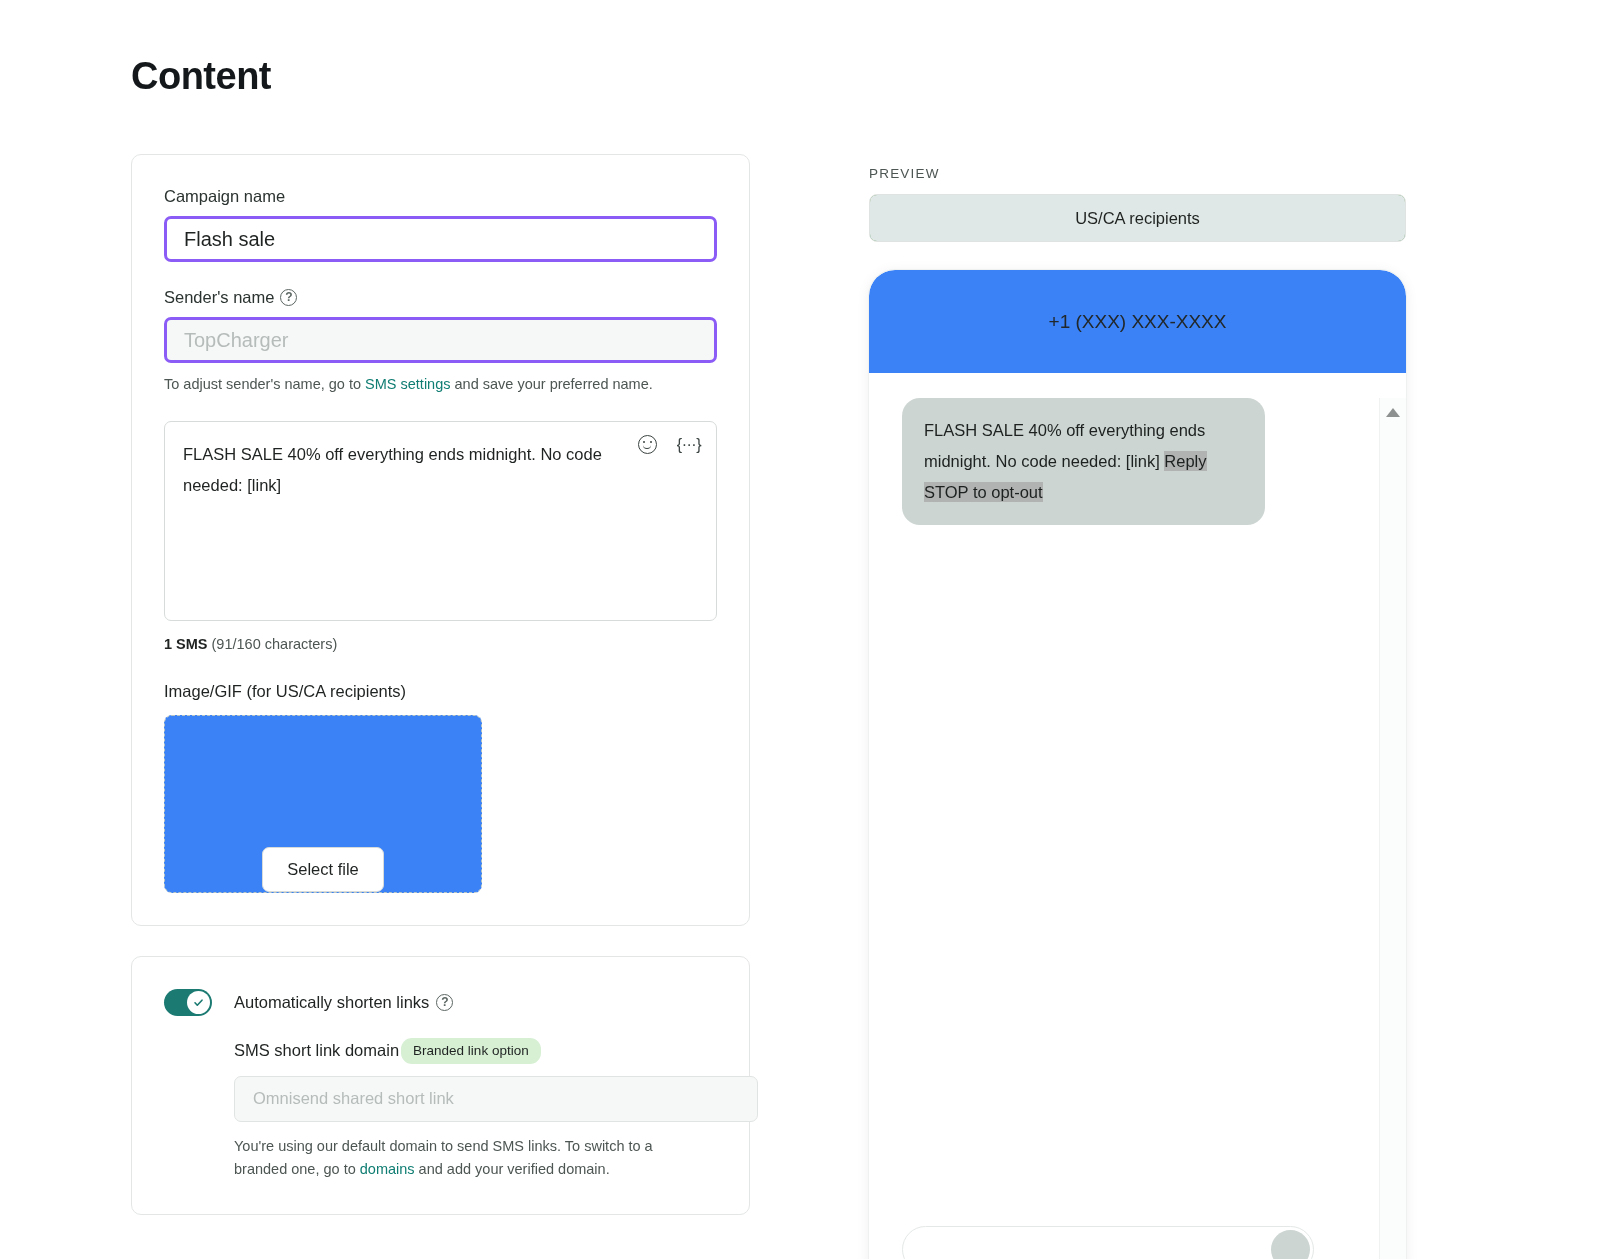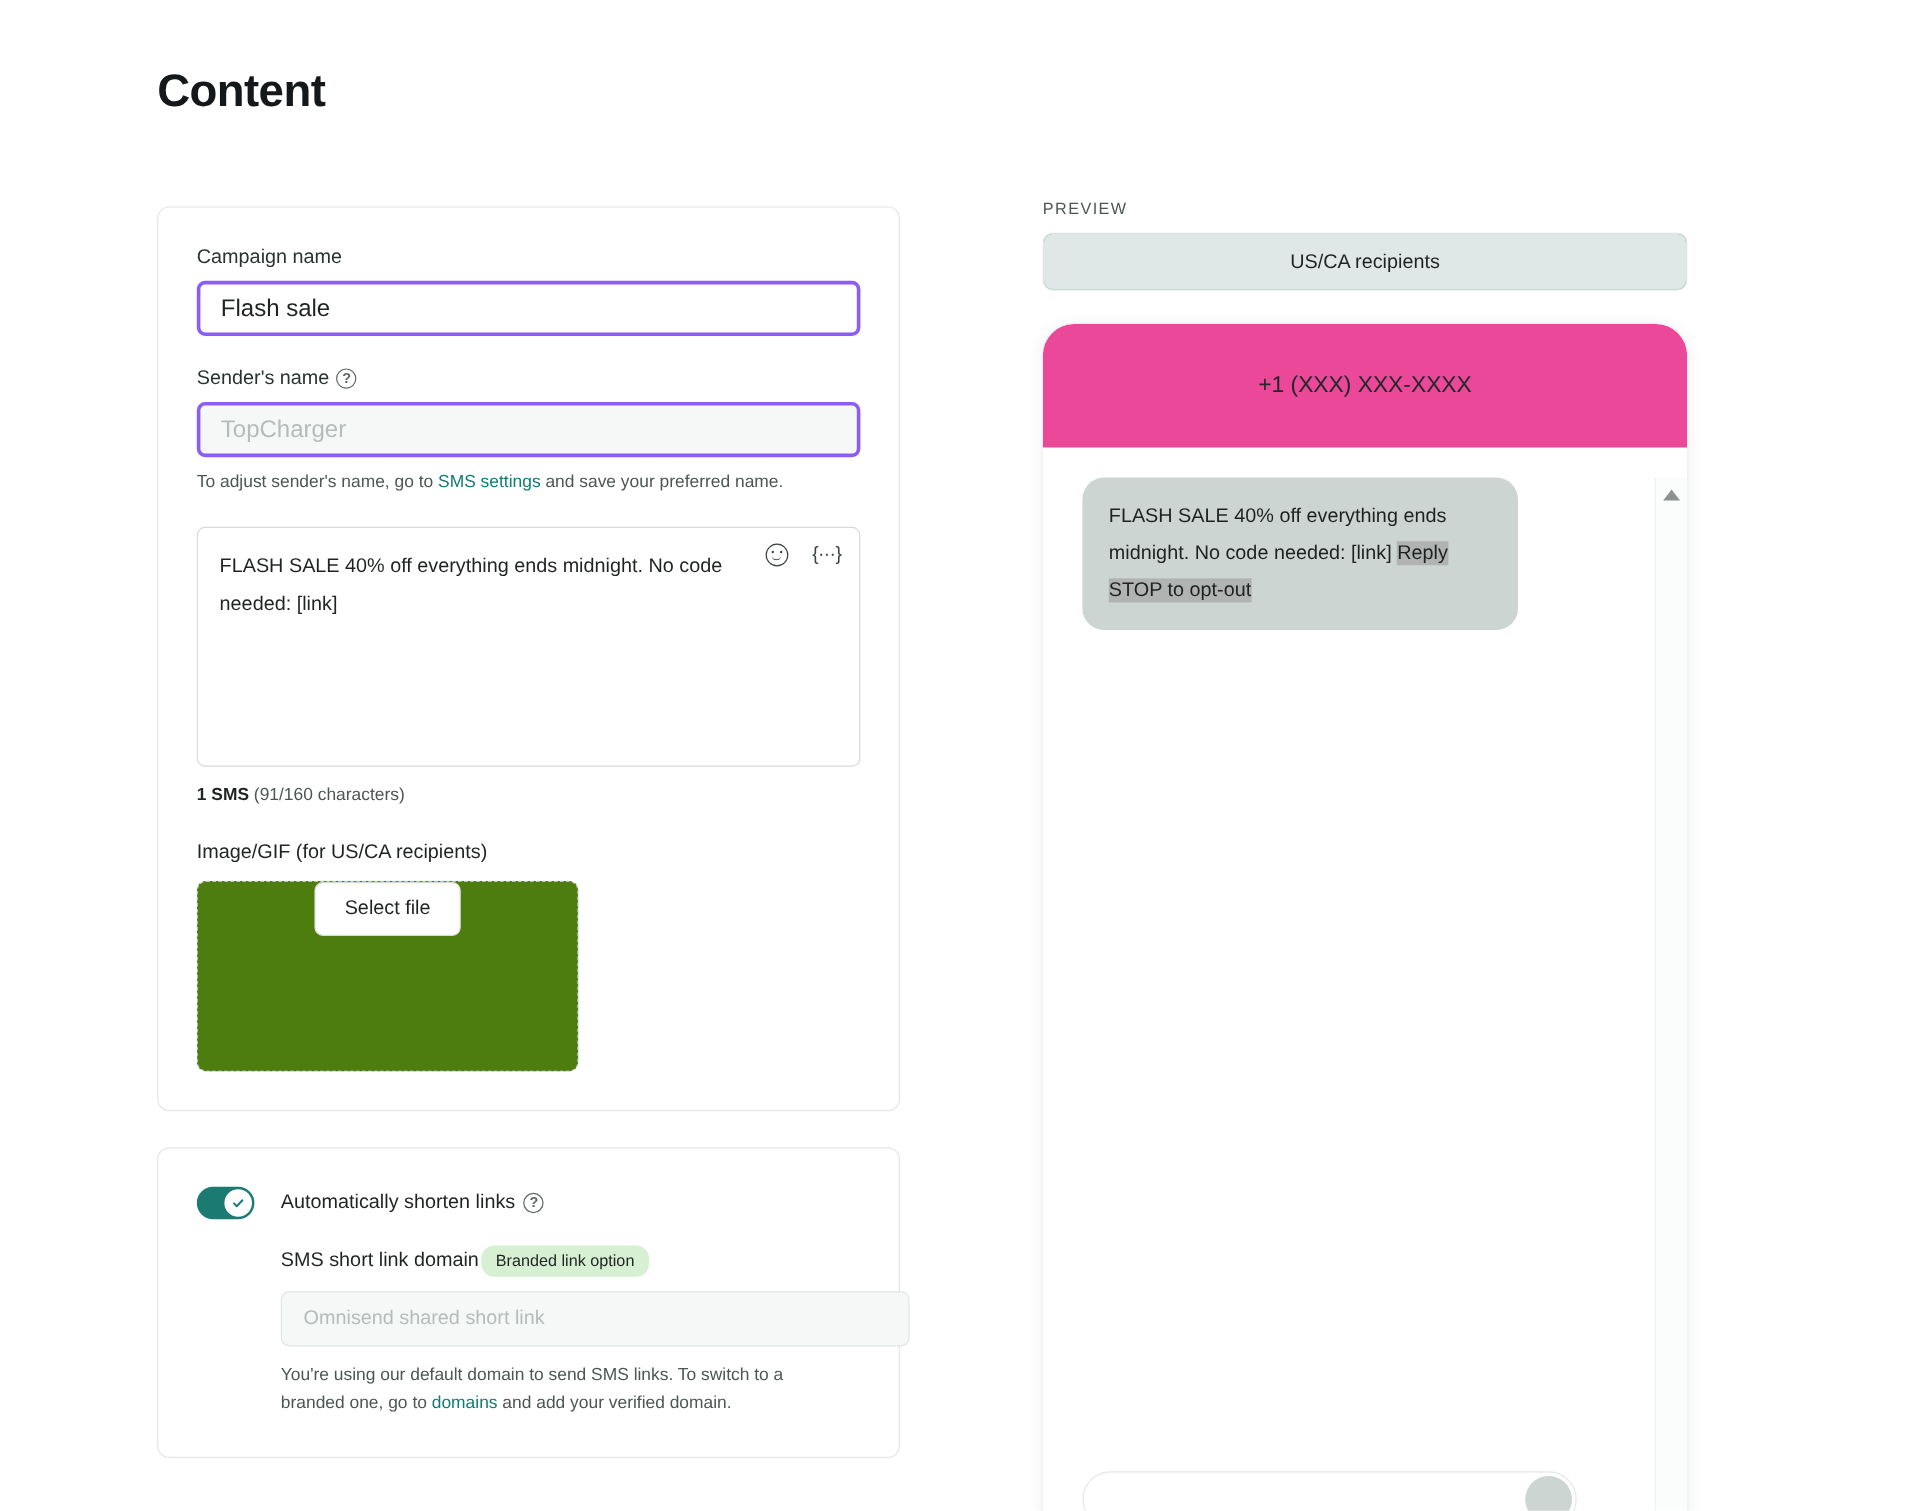--- a/index.html
+++ b/index.html
@@ -21,21 +21,21 @@
     left: 131px; top: 55px;
     font-size: 38px;
     font-weight: bold;
     letter-spacing: -0.5px;
     color: #14181a;
   }
 
   
   .left-col {
     position: absolute;
-    left: 131px; top: 172px;
+    left: 131px; top: 154px;
     width: 619px;
   }
   .card {
     background: #ffffff;
     border: 1px solid #e3e6e5;
     border-radius: 10px;
     padding: 32px;
   }
   .card + .card { margin-top: 30px; }
 
@@ -154,26 +154,26 @@
 
   .section-title {
     font-size: 16.5px;
     color: #1f2321;
     margin-top: 30px;
     margin-bottom: 14px;
   }
 
   .dropzone {
     width: 318px;
-    height: 159px;
+    height: 178px;
     border: 1.5px dashed #b9c6c2;
     border-radius: 8px;
-    background: #4d7c0f;
-    display: flex;
-    align-items: flex-start;
+    background: #3b82f6;
+    display: flex;
+    align-items: flex-end;
     justify-content: center;
   }
   .select-file-btn {
     background: #ffffff;
     border: 1px solid #d7dbda;
     border-radius: 7px;
     padding: 12px 24px;
     font-size: 16.5px;
     color: #1f2321;
     font-family: inherit;
@@ -298,21 +298,21 @@
     margin-top: 28px;
     width: 537px;
     height: 1000px;
     background: #ffffff;
     border-radius: 26px 26px 0 0;
     box-shadow: 0 0 0 1px #eef1f0, 0 2px 14px rgba(0,0,0,0.07);
     overflow: hidden;
   }
   .phone-header {
     height: 103px;
-    background: #ec4899;
+    background: #3b82f6;
     border-radius: 26px 26px 0 0;
     display: flex;
     align-items: center;
     justify-content: center;
     font-size: 19px;
     color: #22282a;
   }
   .phone-body {
     position: relative;
     height: calc(100% - 103px);

